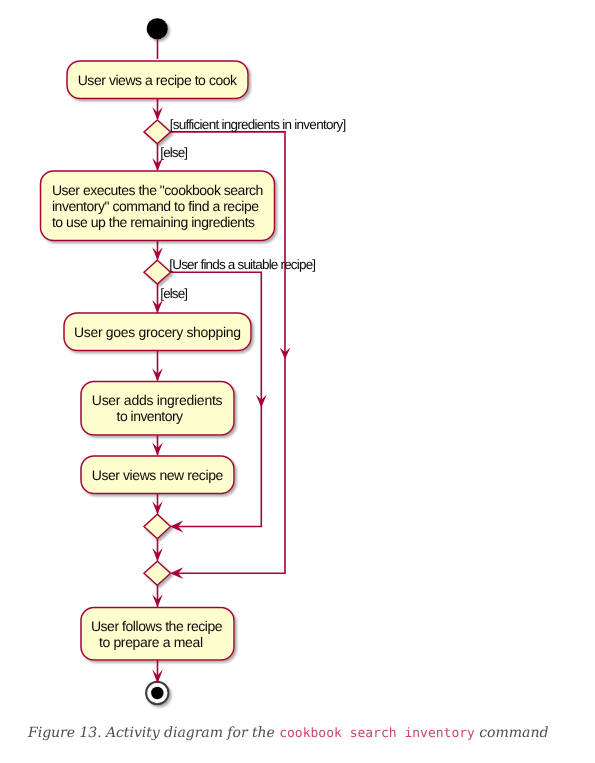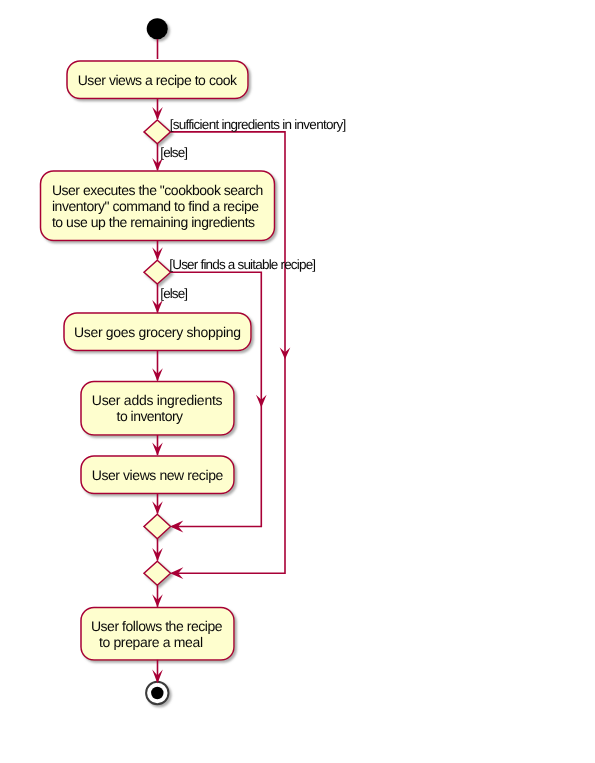--- a/index.html
+++ b/index.html
@@ -84,13 +84,16 @@
     <text x="98.9" y="647" textLength="104.2">to prepare a meal</text>
   </g>
 
   <g font-family="Liberation Sans, sans-serif" font-size="13.5" fill="#0a0a0a" lengthAdjust="spacingAndGlyphs">
     <text x="169.8" y="129" textLength="176.4">[sufficient ingredients in inventory]</text>
     <text x="160.3" y="157" textLength="27.7">[else]</text>
     <text x="169.3" y="269" textLength="146.8">[User finds a suitable recipe]</text>
     <text x="160.3" y="297.5" textLength="27.7">[else]</text>
   </g>
 </svg>
+<div class="cap">
+  <span>Figure 13. Activity diagram for the </span><span class="code">cookbook search inventory</span><span> command</span>
+</div>
 </div>
 
 </body></html>

